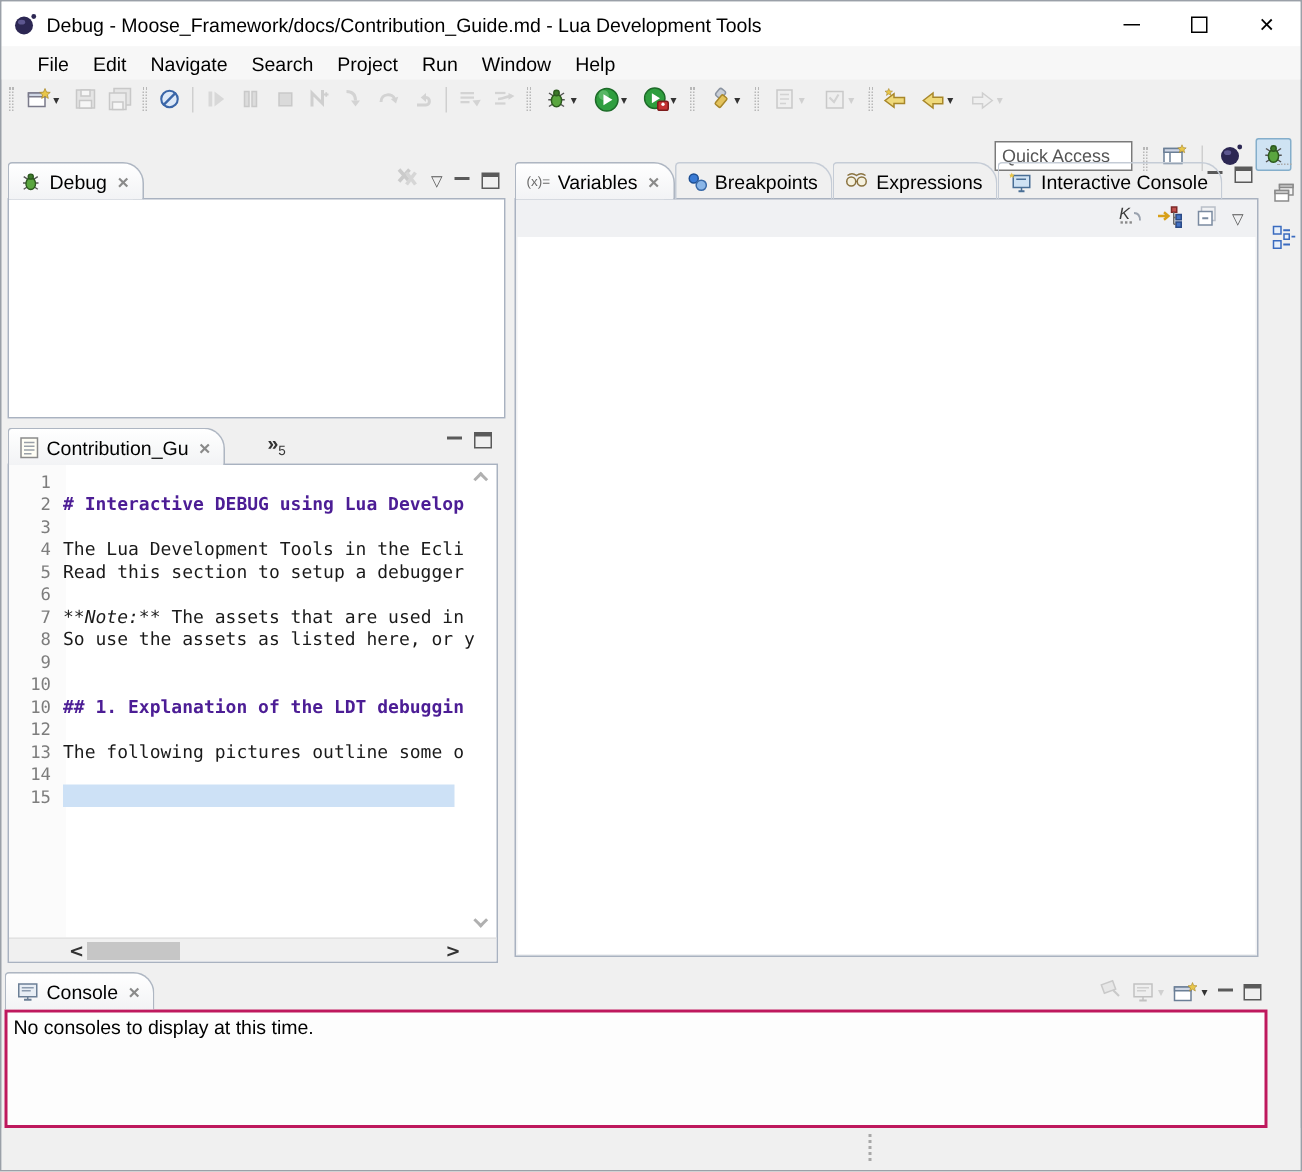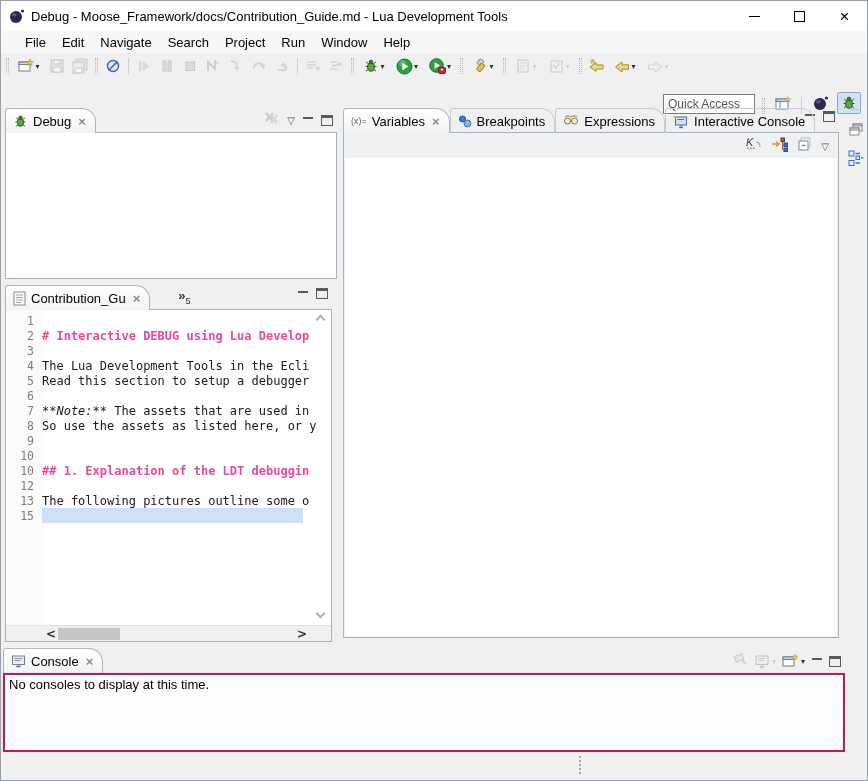--- a/index.html
+++ b/index.html
@@ -47,21 +47,21 @@
   .mini.minimize{border-bottom:none;}
   .mini.minimize::after{content:"";position:absolute;left:1px;right:1px;top:2px;border-top:2px solid #5a5a5a;}
   .mini.maximize{border:1px solid #5a5a5a;border-top:3px solid #5a5a5a;width:12px;height:11px;}
   .viewmenu{font-size:10px;color:#555;}
   
   #editor-body{font-family:"DejaVu Sans Mono",monospace;font-size:12px;overflow:hidden;}
   #gutter{position:absolute;left:0;top:0;bottom:16px;width:38px;background:#fbfbfb;}
   .ln-row{position:relative;height:15px;display:flex;align-items:center;}
   .ln-num{width:30px;text-align:right;color:#7d7d7d;padding-right:8px;flex:0 0 30px;font-size:11.5px;}
   .ln-text{white-space:pre;color:#1a1a1a;}
-  .ln-text.md-h{color:#ec4899;font-weight:bold;}
+  .ln-text.md-h{color:#4c1d95;font-weight:bold;}
   .note-seg{font-style:italic;}
   .ln-text.sel{background:#cde1f6;display:inline-block;width:261px;height:15px;}
   #lines{position:absolute;left:6px;top:3px;right:18px;}
   .chev{width:7px;height:7px;display:block;border-right:2px solid #b0b0b0;border-bottom:2px solid #b0b0b0;}
   .chev.up{transform:rotate(-135deg);}
   .chev.down{transform:rotate(45deg);}
   #hscroll{position:absolute;left:0;right:0;bottom:0;height:16px;background:#f0f0f0;border-top:1px solid #e2e2e2;}
   .scroll-arrow{position:absolute;top:0;height:16px;display:flex;align-items:center;font-weight:bold;font-size:12px;color:#333;font-family:"DejaVu Sans",sans-serif;}
   #hthumb{position:absolute;left:52px;top:2px;width:62px;height:12px;background:#c6c6c6;}
   
@@ -418,20 +418,24 @@
             <span class="ln-num">10</span>
             <span class="ln-text md-h">## 1. Explanation of the LDT debuggin</span>
           </div>
         <div class="ln-row">
             <span class="ln-num">12</span>
             <span class="ln-text"></span>
           </div>
         <div class="ln-row">
             <span class="ln-num">13</span>
             <span class="ln-text">The following pictures outline some o</span>
+          </div>
+        <div class="ln-row">
+            <span class="ln-num">14</span>
+            <span class="ln-text"></span>
           </div>
         <div class="ln-row">
             <span class="ln-num">15</span>
             <span class="ln-text sel"></span>
           </div>
       </div>
       <span class="chev up" style="position:absolute;right:7px;top:6px;"></span>
       <span class="chev down" style="position:absolute;right:7px;bottom:24px;"></span>
       <div id="hscroll">
         <span class="scroll-arrow" style="left:40px;">&lt;</span>

